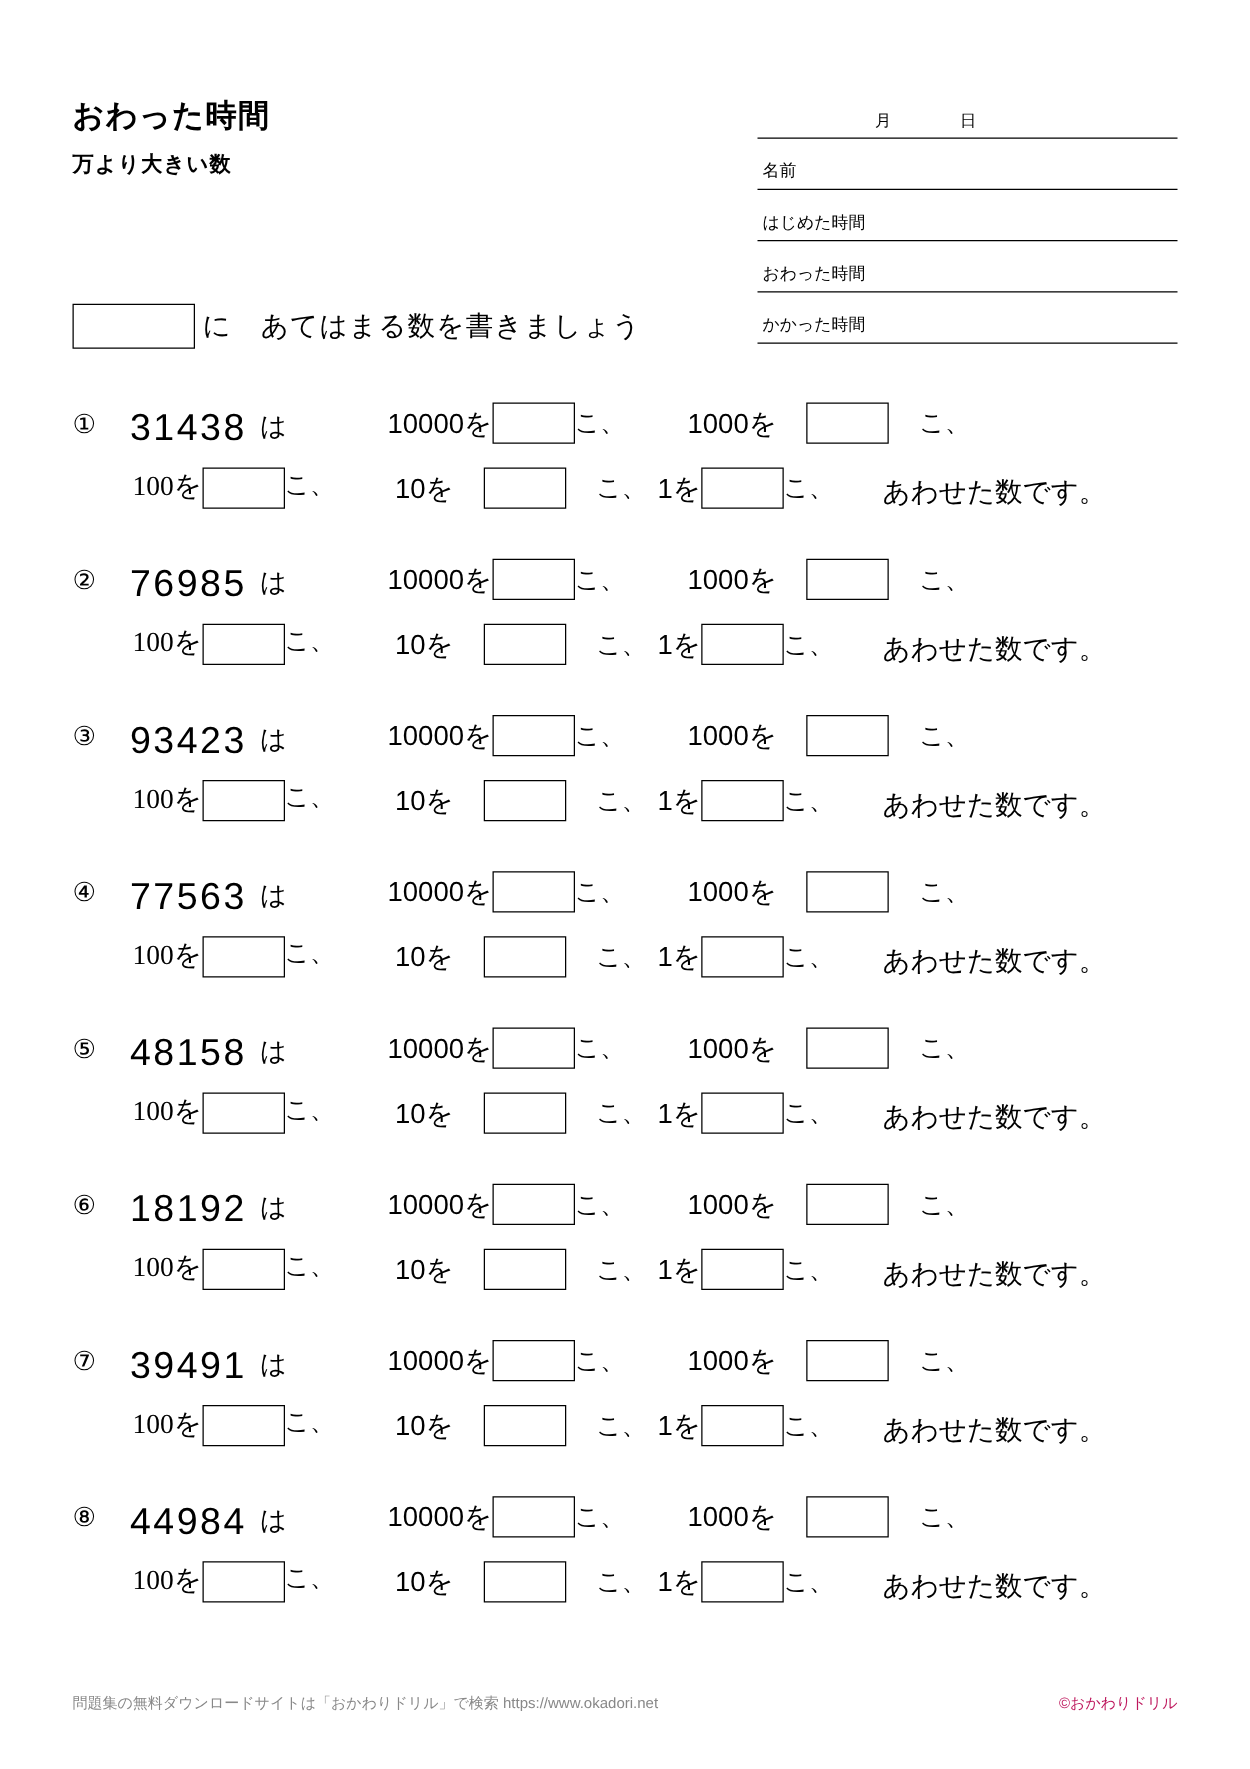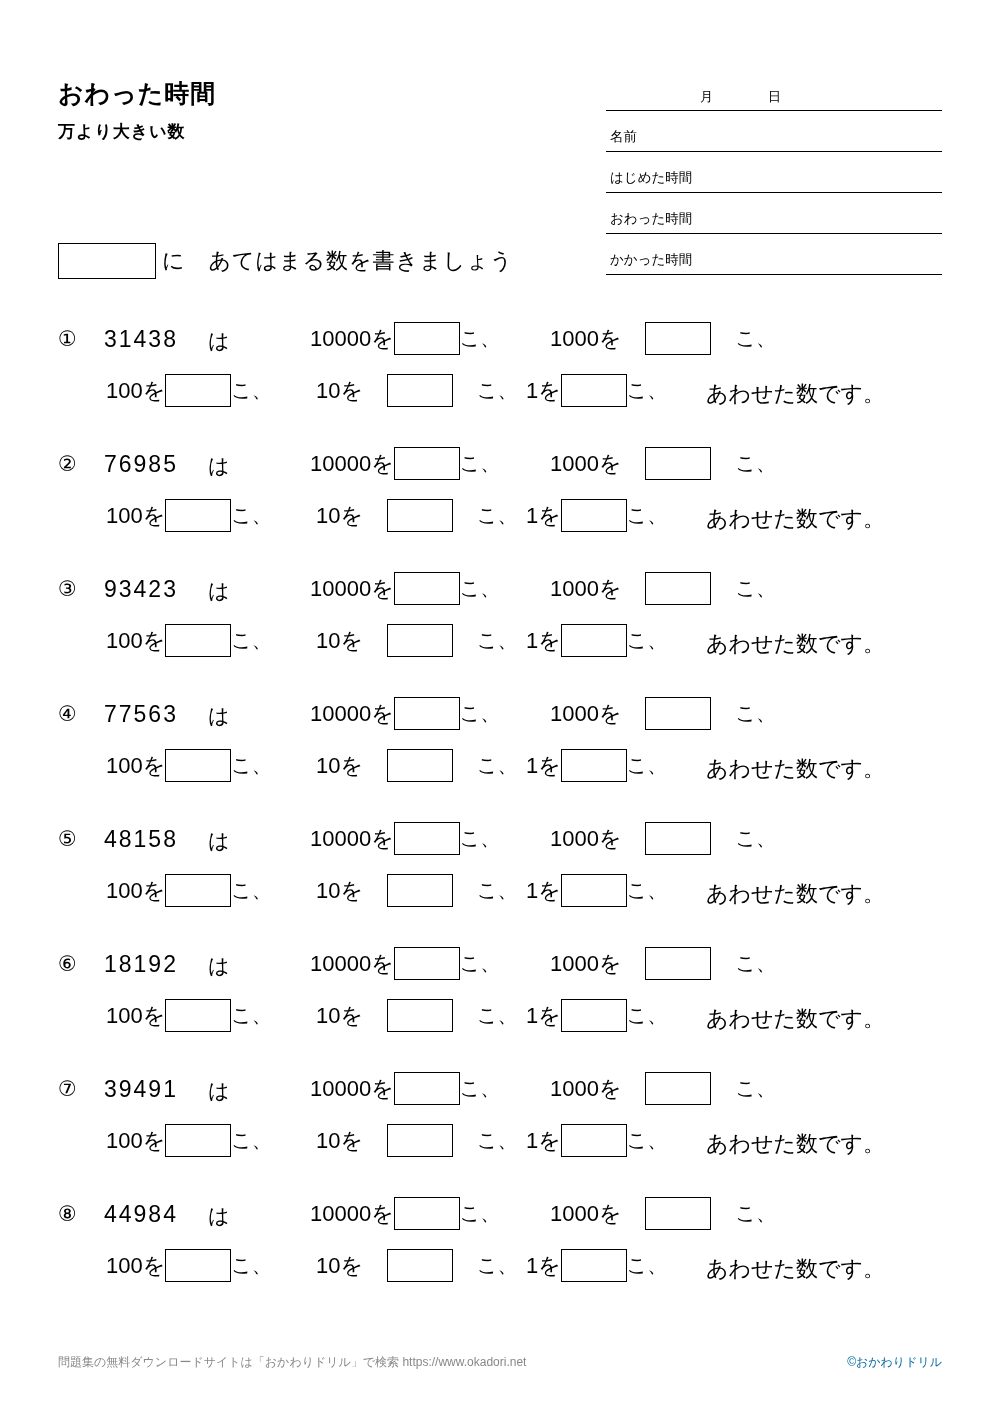--- a/index.html
+++ b/index.html
@@ -127,43 +127,43 @@
   .ko {
     font-size: 20px;
     margin-right: 4px;
   }
 
   
   .g-ha { position: absolute; left: 150px; }
   .g1-10000 { position: absolute; left: 252px; display: flex; align-items: center; }
   .g1-1000 { position: absolute; left: 492px; display: flex; align-items: center; gap: 24px; }
 
-  .g2-100 { position: absolute; left: 48px; display: flex; align-items: center; }
+  .g2-100 { position: absolute; left: 48px; display: flex; align-items: flex-start; font-family: Liberation Serif, serif; }
   .g2-10 { position: absolute; left: 258px; display: flex; align-items: center; gap: 24px; }
   .g2-1 { position: absolute; left: 468px; display: flex; align-items: center; }
   .g2-tail { position: absolute; left: 648px; font-size: 22px; }
 
   .row1 { position: relative; height: 52px; }
   .row2 { position: relative; height: 52px; }
 
   .pnum { position: absolute; left: 0; top: 9px; font-size: 21px; }
-  .pval { position: absolute; left: 46px; top: 8px; font-size: 23px; letter-spacing: 2px; text-align: right; }
+  .pval { position: absolute; left: 46px; top: 8px; font-size: 30px; letter-spacing: 2px; text-align: right; }
 
   
   .footer {
     position: absolute;
     bottom: 44px;
     left: 58px;
     right: 58px;
     font-size: 12px;
     color: #888;
     display: flex;
     justify-content: space-between;
   }
-  .footer .right { color: #0369a1; }
+  .footer .right { color: #be185d; }
 </style>
 </head>
 <body>
 
 <div class="sheet">
 
   <div class="header">
     <div class="title-block">
       <div class="title-main">おわった時間</div>
       <div class="title-sub">万より大きい数</div>

